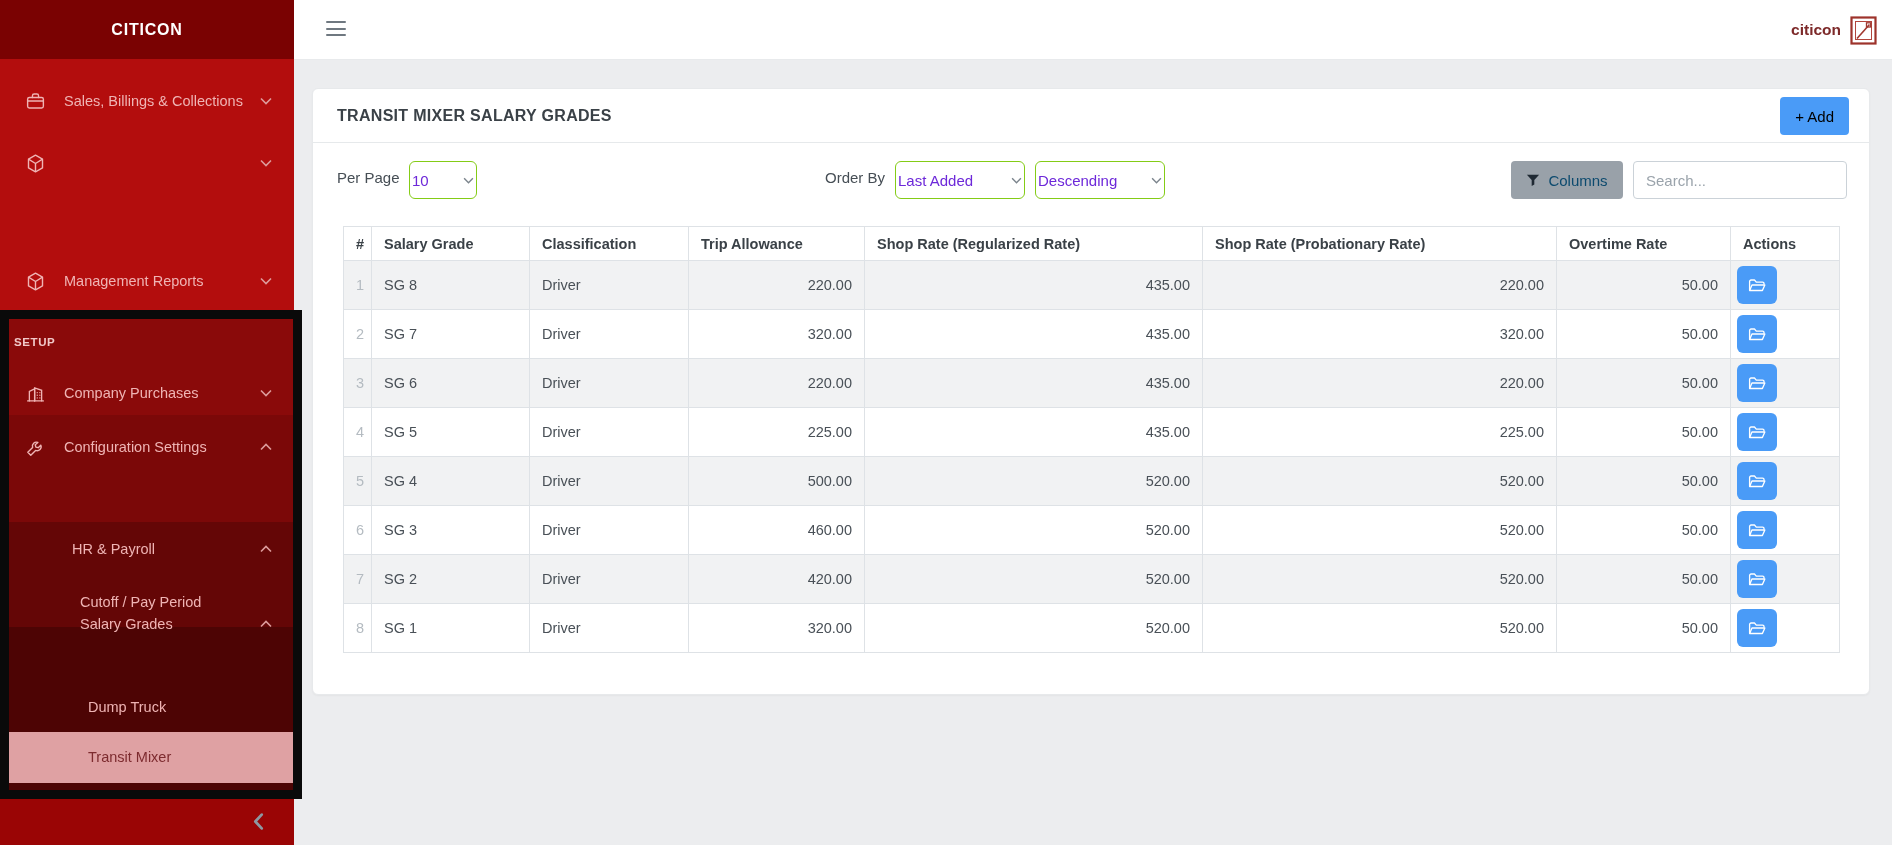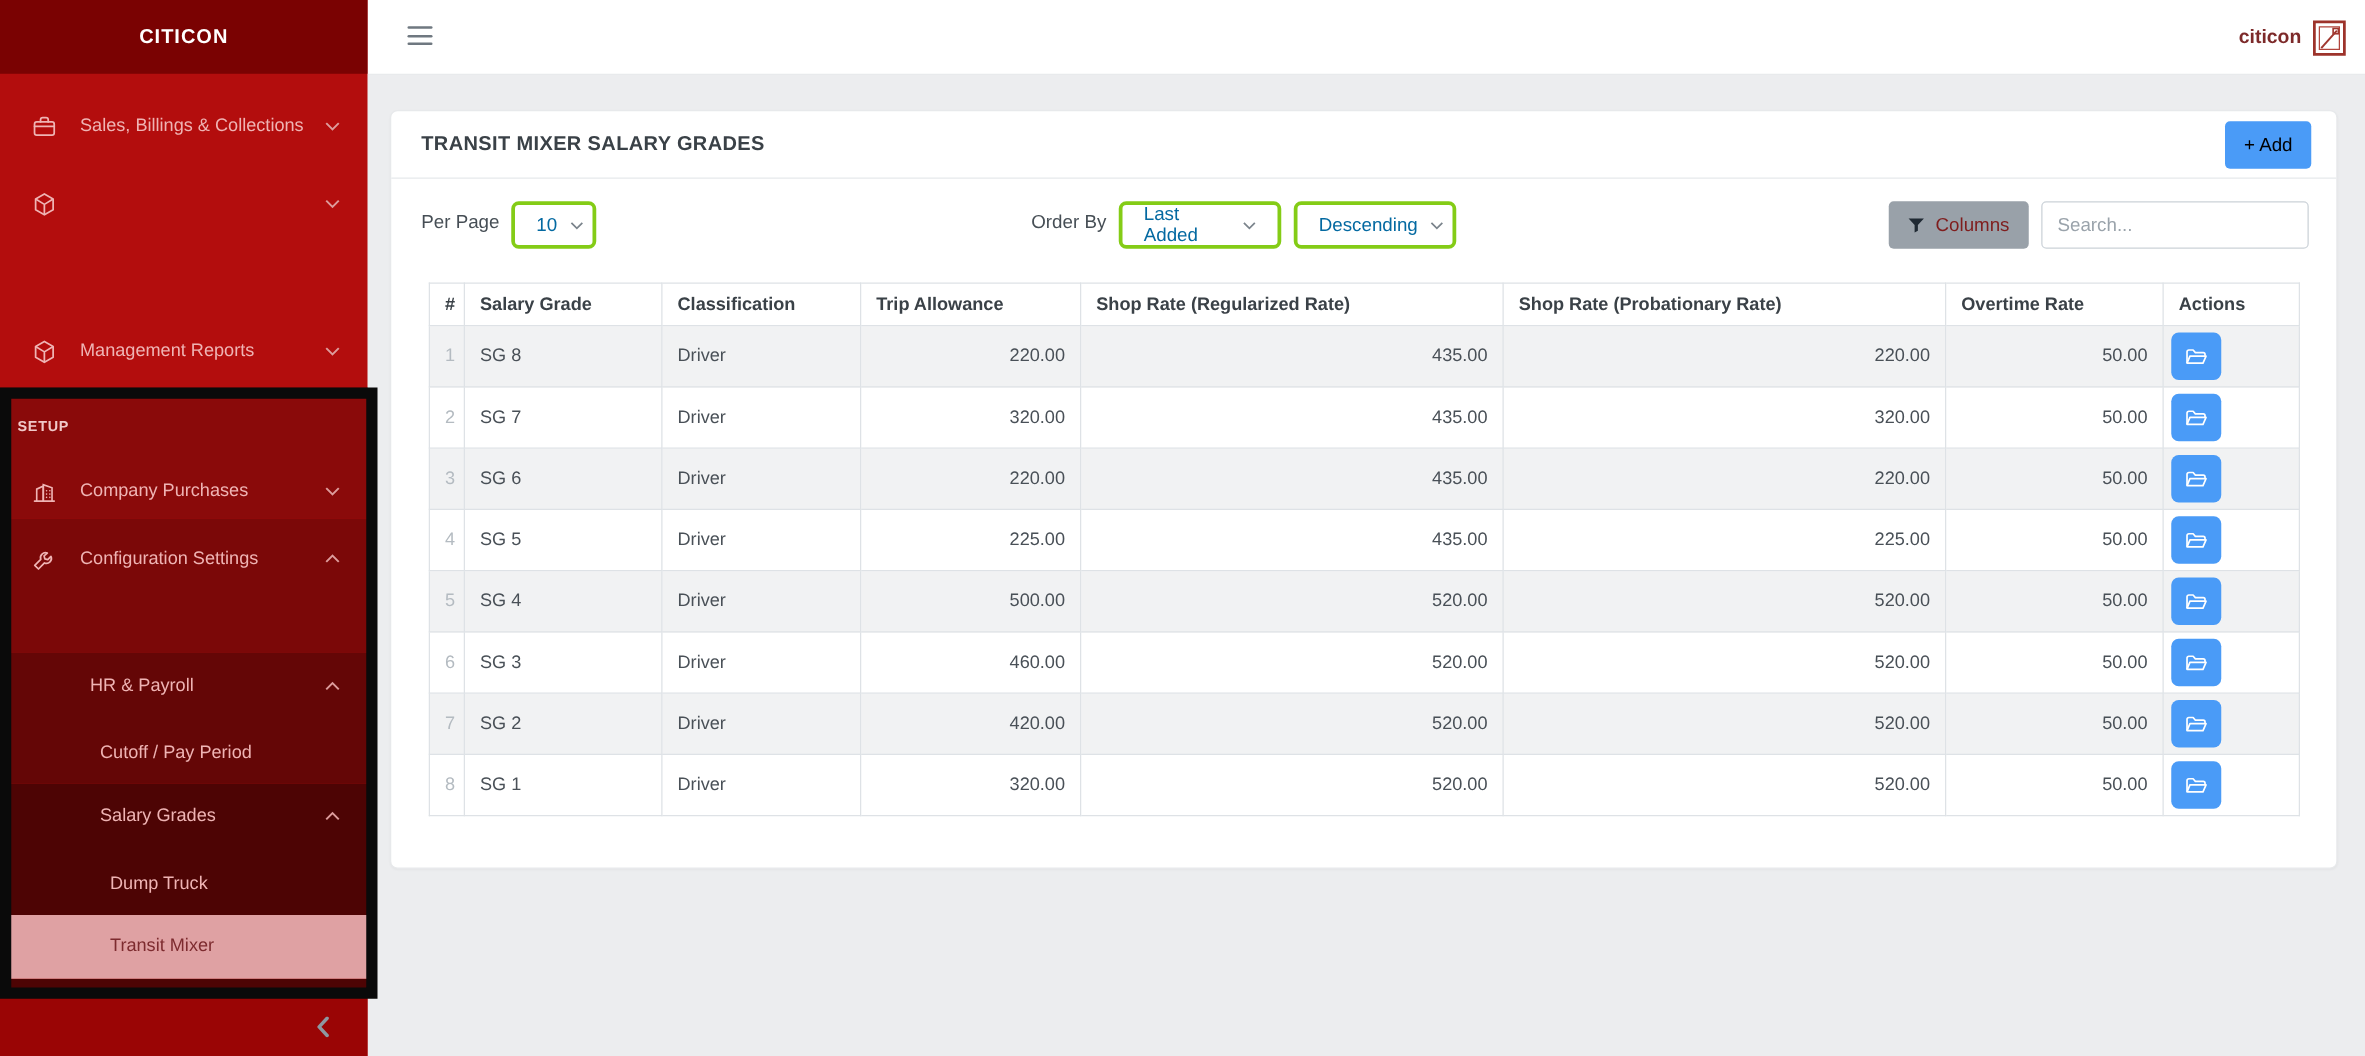--- a/index.html
+++ b/index.html
@@ -49,32 +49,32 @@
           border:1px solid #e7e9eb; border-radius:6px; box-shadow:0 1px 2px rgba(0,0,0,.04); }
   .card-header { position:absolute; top:0; left:0; width:100%; height:54px; border-bottom:1px solid #e6e9eb; }
   .card-title { position:absolute; left:24px; top:0; height:54px; display:flex; align-items:center;
                 font-size:16px; font-weight:bold; color:#3a4147; letter-spacing:.3px; }
   .add-btn { position:absolute; right:20px; top:8px; height:38px; padding:0 15px; background:#4a9bf7;
              color:#000000; font-size:15px; border:none; border-radius:4px; cursor:pointer;
              display:flex; align-items:center; font-family:inherit; }
 
   .controls { position:absolute; top:72px; left:0; width:100%; height:38px; }
   .ctl-label { font-size:15px; color:#464e55; }
-  .sel { height:38px; background:#fff; border:3px solid #84cc16; border-radius:6px; display:flex;
-         align-items:center; justify-content:space-between; padding:0 17px; font-size:15px; color:#0369a1;
+  .sel { height:38px; background:#fff; border:1px solid #84cc16; border-radius:6px; display:flex;
+         align-items:center; justify-content:space-between; padding:0 2px; font-size:15px; color:#6d28d9;
          cursor:pointer; }
   .sel .sel-chev { color:#7b848c; display:flex; margin-left:10px; }
   .pp-label { position:absolute; left:24px; top:8px; }
   .pp-select { position:absolute; left:96px; top:0; width:68px; }
   .ob-label { position:absolute; left:512px; top:8px; }
   .ob-select { position:absolute; left:582px; top:0; width:130px; }
   .od-select { position:absolute; left:722px; top:0; width:130px; }
   .columns-btn { position:absolute; left:1198px; top:0; height:38px; width:112px; background:#99a1a9;
                  border:none; border-radius:4px; display:flex; align-items:center; justify-content:center;
-                 gap:8px; font-size:15px; color:#7f1d1d; cursor:pointer; font-family:inherit; }
+                 gap:8px; font-size:15px; color:#0c4a6e; cursor:pointer; font-family:inherit; }
   .search-input { position:absolute; left:1320px; top:0; width:214px; height:38px; border:1px solid #cbd2d8;
                   border-radius:4px; padding:0 12px; font-size:15px; color:#3e454c; outline:none;
                   font-family:inherit; }
   .search-input::placeholder { color:#9aa3ab; }
 
   
   .grid-wrap { position:absolute; top:137px; left:30px; }
   table#grid { border-collapse:collapse; table-layout:fixed; width:1496px; background:#ffffff;
                font-size:14.5px; color:#495057; }
   #grid th, #grid td { border:1px solid #dee2e6; padding:0 12px; }
@@ -185,21 +185,21 @@
       <svg width="12" height="8" viewBox="0 0 12 8" fill="none" stroke="currentColor" stroke-width="1.6">
           <polyline points="1,1.5 6,6.5 11,1.5"></polyline>
         </svg>
     </span>
   </div>
 
   <div class="srow" style="top:580px">
     <span class="lbl lbl-ind2">Cutoff / Pay Period</span>
   </div>
 
-  <div class="srow" style="top:631px">
+  <div class="srow" style="top:602px">
     <span class="lbl lbl-ind2">Salary Grades</span>
     <span class="chev up">
       <svg width="12" height="8" viewBox="0 0 12 8" fill="none" stroke="currentColor" stroke-width="1.6">
           <polyline points="1,1.5 6,6.5 11,1.5"></polyline>
         </svg>
     </span>
   </div>
 
   <div class="srow" style="top:685px">
     <span class="lbl lbl-ind3">Dump Truck</span>

